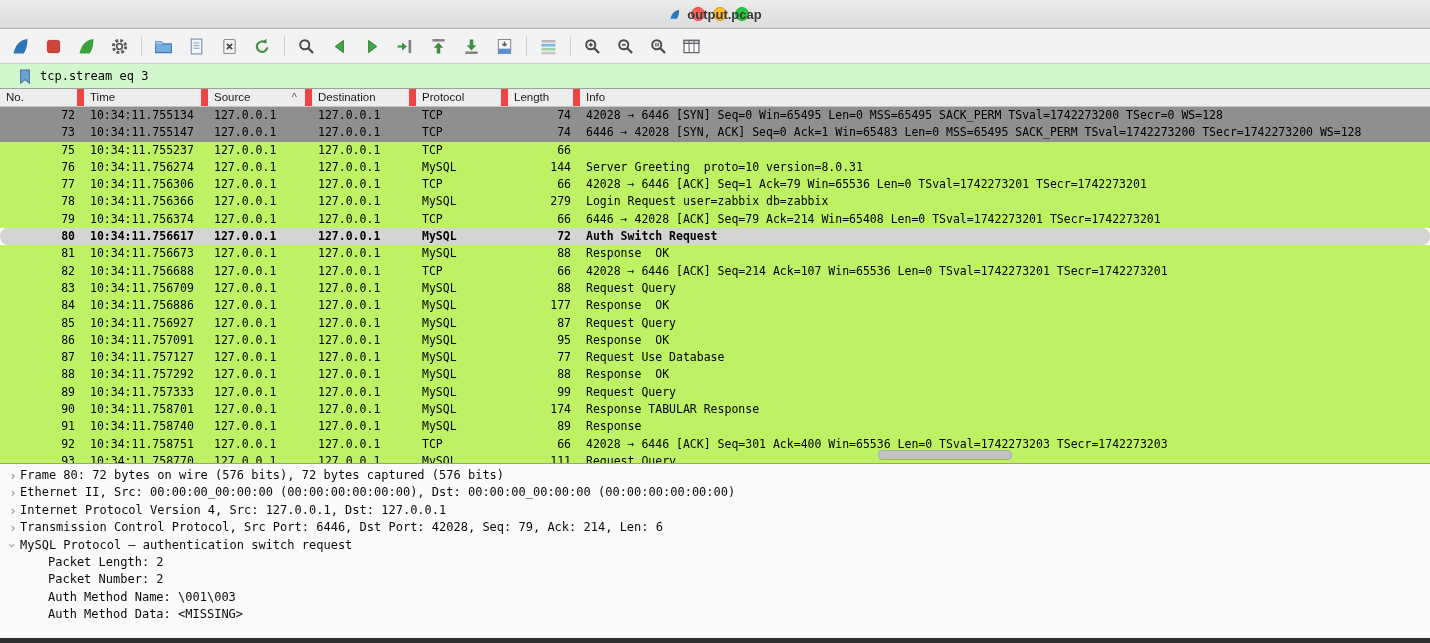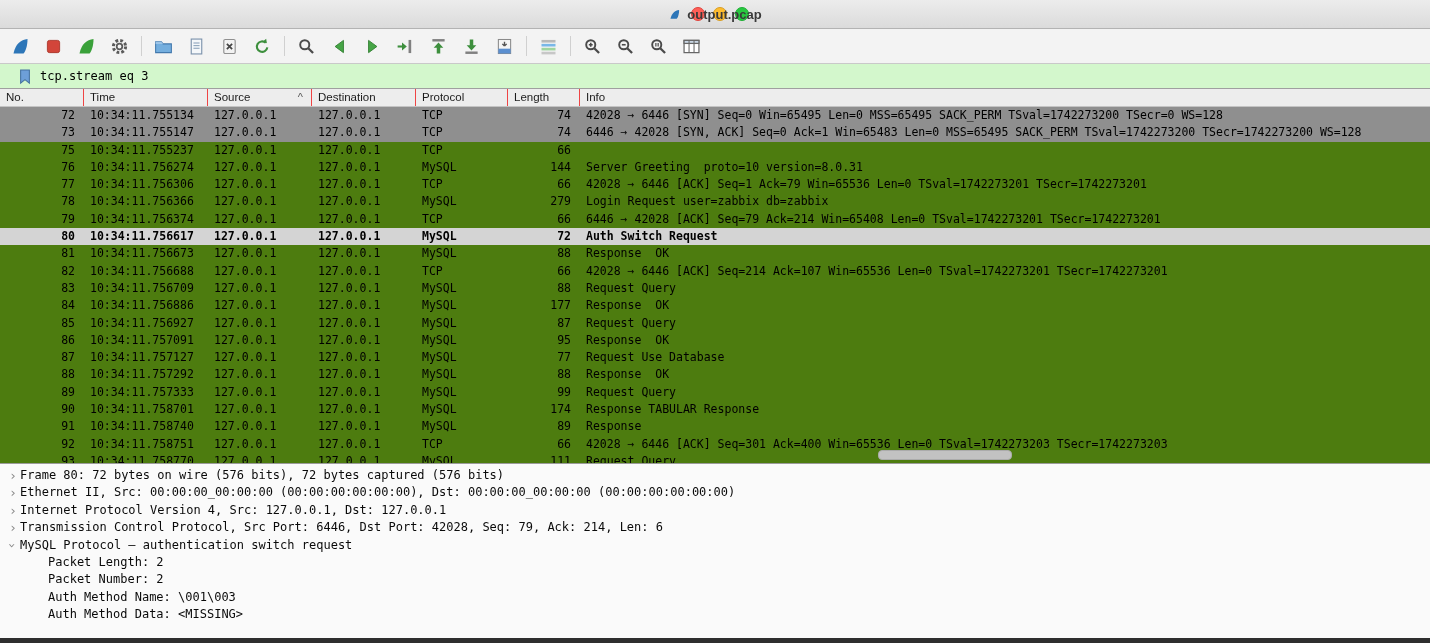--- a/index.html
+++ b/index.html
@@ -29,33 +29,33 @@
 
   
   .filterbar { height:24px; background:#d3f7cc; border-bottom:1px solid #9f9f9f;
     display:flex; align-items:center; padding-left:18px; }
   .filter-input { flex:1; background:transparent; border:none; outline:none;
     font-family:"DejaVu Sans Mono", monospace; font-size:12px; color:#000; margin-left:8px; padding:0; }
 
   
   .colhead { height:17px; background:#ededed; border-bottom:1px solid #c4c4c4;
     display:flex; font-size:11.5px; color:#1c1c1c; }
-  .hc { border-right:1px solid #ef4444; padding-left:6px; line-height:17px;
+  .hc { border-right:7px solid #ef4444; padding-left:6px; line-height:17px;
     white-space:nowrap; overflow:hidden; box-sizing:border-box; flex:none; }
   .w-no { width:84px; } .w-time { width:124px; } .w-src { width:104px; }
   .w-dst { width:104px; } .w-proto { width:92px; } .w-len { width:72px; }
   .w-info { flex:1 1 auto; min-width:0; border-right:none; }
   .hc.w-src { display:flex; justify-content:space-between; padding-right:8px; }
   .sortcaret { color:#555; font-size:11px; }
 
   .pbody { height:356px; overflow:hidden; position:relative; background:#fff; }
-  .prow { display:flex; height:17.3px; line-height:17.3px; background:#4d7c0f; color:#000;
+  .prow { display:flex; height:17.3px; line-height:17.3px; background:#bef264; color:#000;
     font-family:"DejaVu Sans Mono", monospace; font-size:11.5px; }
   .prow.gray { background:#8f8f8f; }
-  .prow.selected { background:#d4d4d4; font-weight:bold; }
+  .prow.selected { background:#d4d4d4; font-weight:bold;border-radius:8px; }
   .pc { padding-left:6px; white-space:pre; overflow:hidden; box-sizing:border-box; flex:none; }
   .pc.w-no, .pc.w-len { text-align:right; padding-right:9px; padding-left:2px; }
   .pc.w-info { flex:1 1 auto; min-width:0; }
   .hthumb { position:absolute; left:878px; bottom:3px; width:132px; height:8px;
     border-radius:4px; background:#c2c2c2; border:1px solid #ababab; z-index:3; }
 
   
   .details { height:178px; border-top:1px solid #9b9b9b; background:#fafafa; padding-top:3px;
     font-family:"DejaVu Sans Mono", monospace; font-size:12px; color:#0a0a0a; overflow:hidden; }
   .dline { display:flex; align-items:center; height:17.4px; line-height:17.4px; white-space:pre; }

